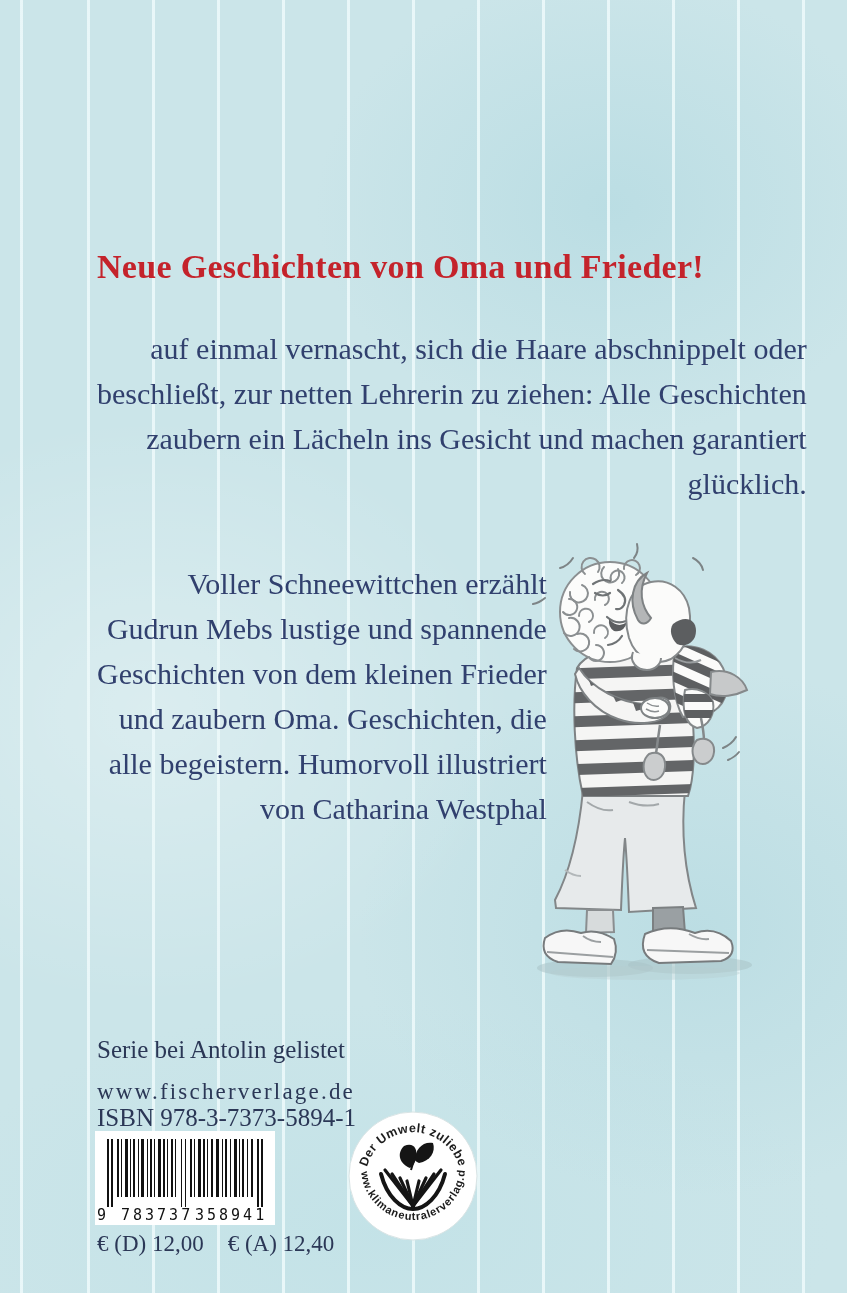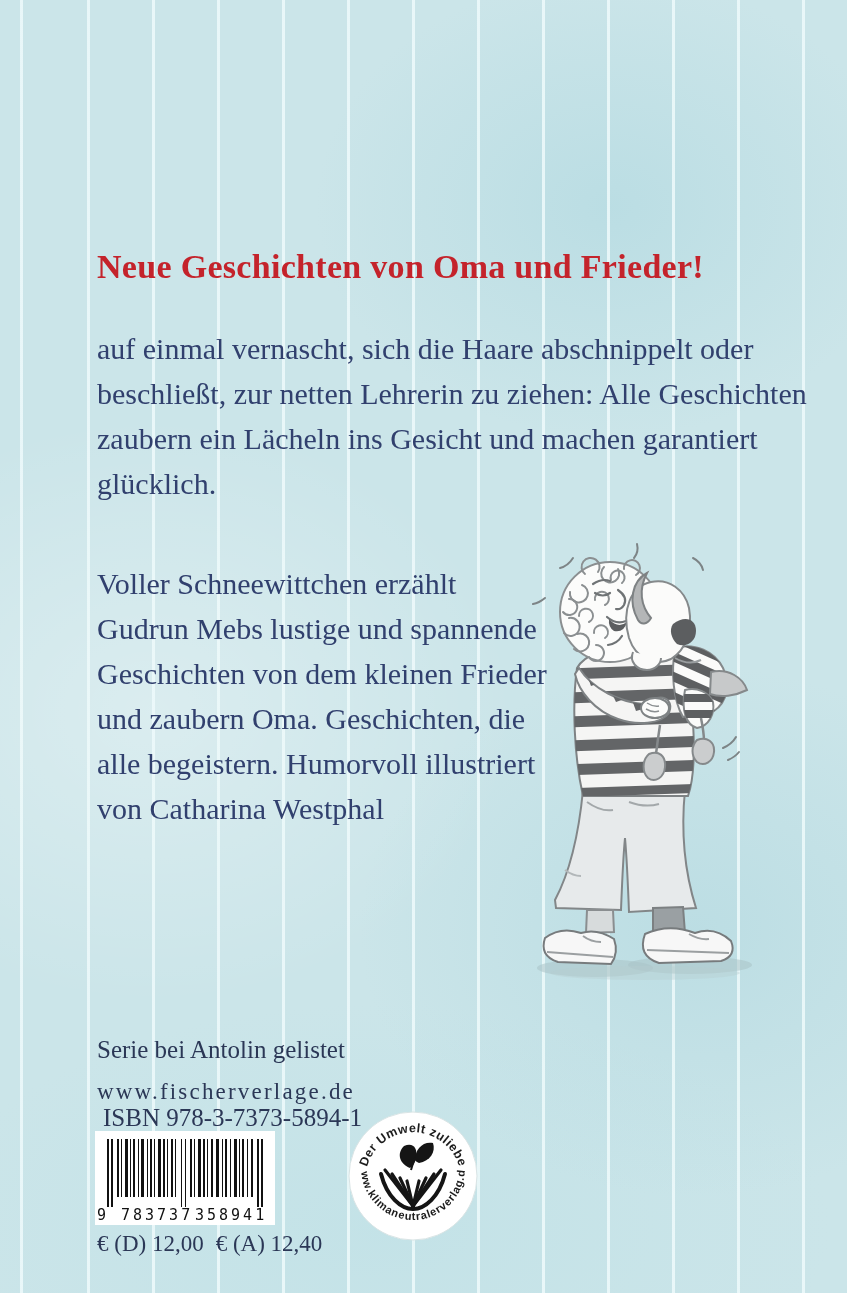--- a/index.html
+++ b/index.html
@@ -9,20 +9,21 @@
     overflow:hidden;
     font-family:"Liberation Serif","DejaVu Serif",serif;
     background-color:#cbe5e9;
     background-image:
       repeating-linear-gradient(90deg, rgba(238,250,251,0) 0 62px, rgba(238,250,251,0.85) 62px 65px),
       radial-gradient(ellipse 420px 330px at 72% 16%, rgba(173,215,223,0.55), rgba(173,215,223,0) 70%),
       radial-gradient(ellipse 520px 420px at 18% 55%, rgba(255,255,255,0.30), rgba(255,255,255,0) 70%),
       radial-gradient(ellipse 480px 380px at 82% 72%, rgba(165,210,219,0.40), rgba(165,210,219,0) 70%),
       radial-gradient(ellipse 600px 300px at 45% 95%, rgba(186,223,229,0.45), rgba(186,223,229,0) 75%);
     background-position:25px 0,0 0,0 0,0 0,0 0;
+    text-align:right;
   }
   .headline{
     position:absolute;left:97px;top:248px;
     font-size:34px;font-weight:bold;color:#c4232b;
     letter-spacing:0.3px;white-space:nowrap;
   }
   .intro{
     position:absolute;left:97px;top:326px;
     font-size:30px;line-height:45px;color:#31406e;
     white-space:nowrap;
@@ -34,31 +35,31 @@
   }
   .series-note{
     position:absolute;left:97px;top:1036px;
     font-size:25px;color:#2b3756;white-space:nowrap;
   }
   .website{
     position:absolute;left:97px;top:1079px;
     font-size:23px;letter-spacing:2.2px;color:#2b3756;white-space:nowrap;
   }
   .isbn{
-    position:absolute;left:103px;top:1104px;
+    position:absolute;left:97px;top:1104px;
     font-size:25px;color:#2b3756;white-space:nowrap;
   }
   .barcode-box{
     position:absolute;left:95px;top:1131px;
     width:180px;height:94px;background:#ffffff;
   }
   .prices{
     position:absolute;left:97px;top:1231px;
     font-size:23px;color:#2b3756;
-    display:flex;gap:12px;white-space:nowrap;
+    display:flex;gap:24px;white-space:nowrap;
   }
   .eco-badge{
     position:absolute;left:347px;top:1110px;
     width:132px;height:132px;
   }
   .illustration{
     position:absolute;left:525px;top:540px;
     width:250px;height:465px;
   }
   .badge-arc-text{

